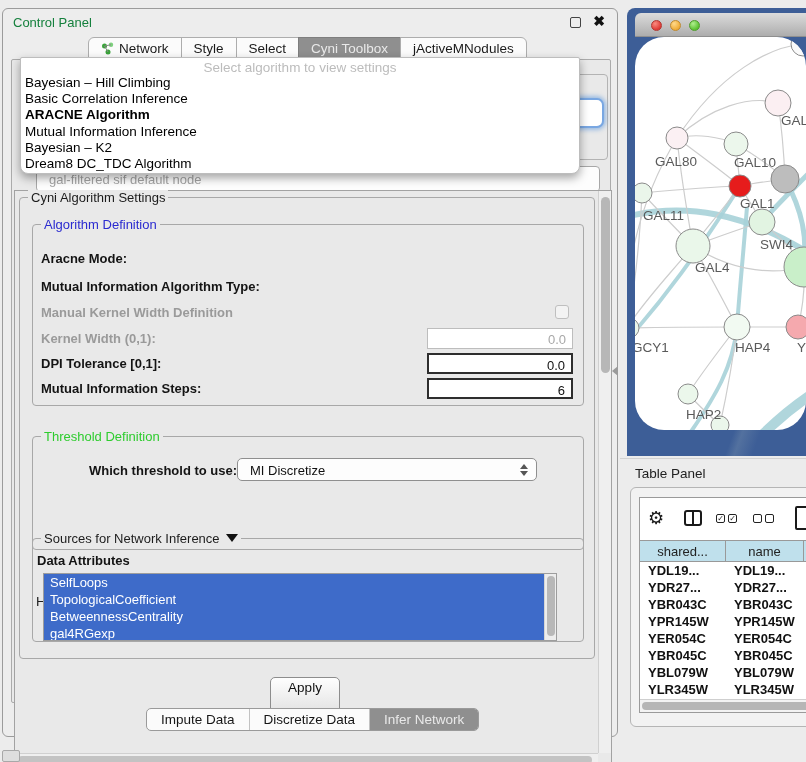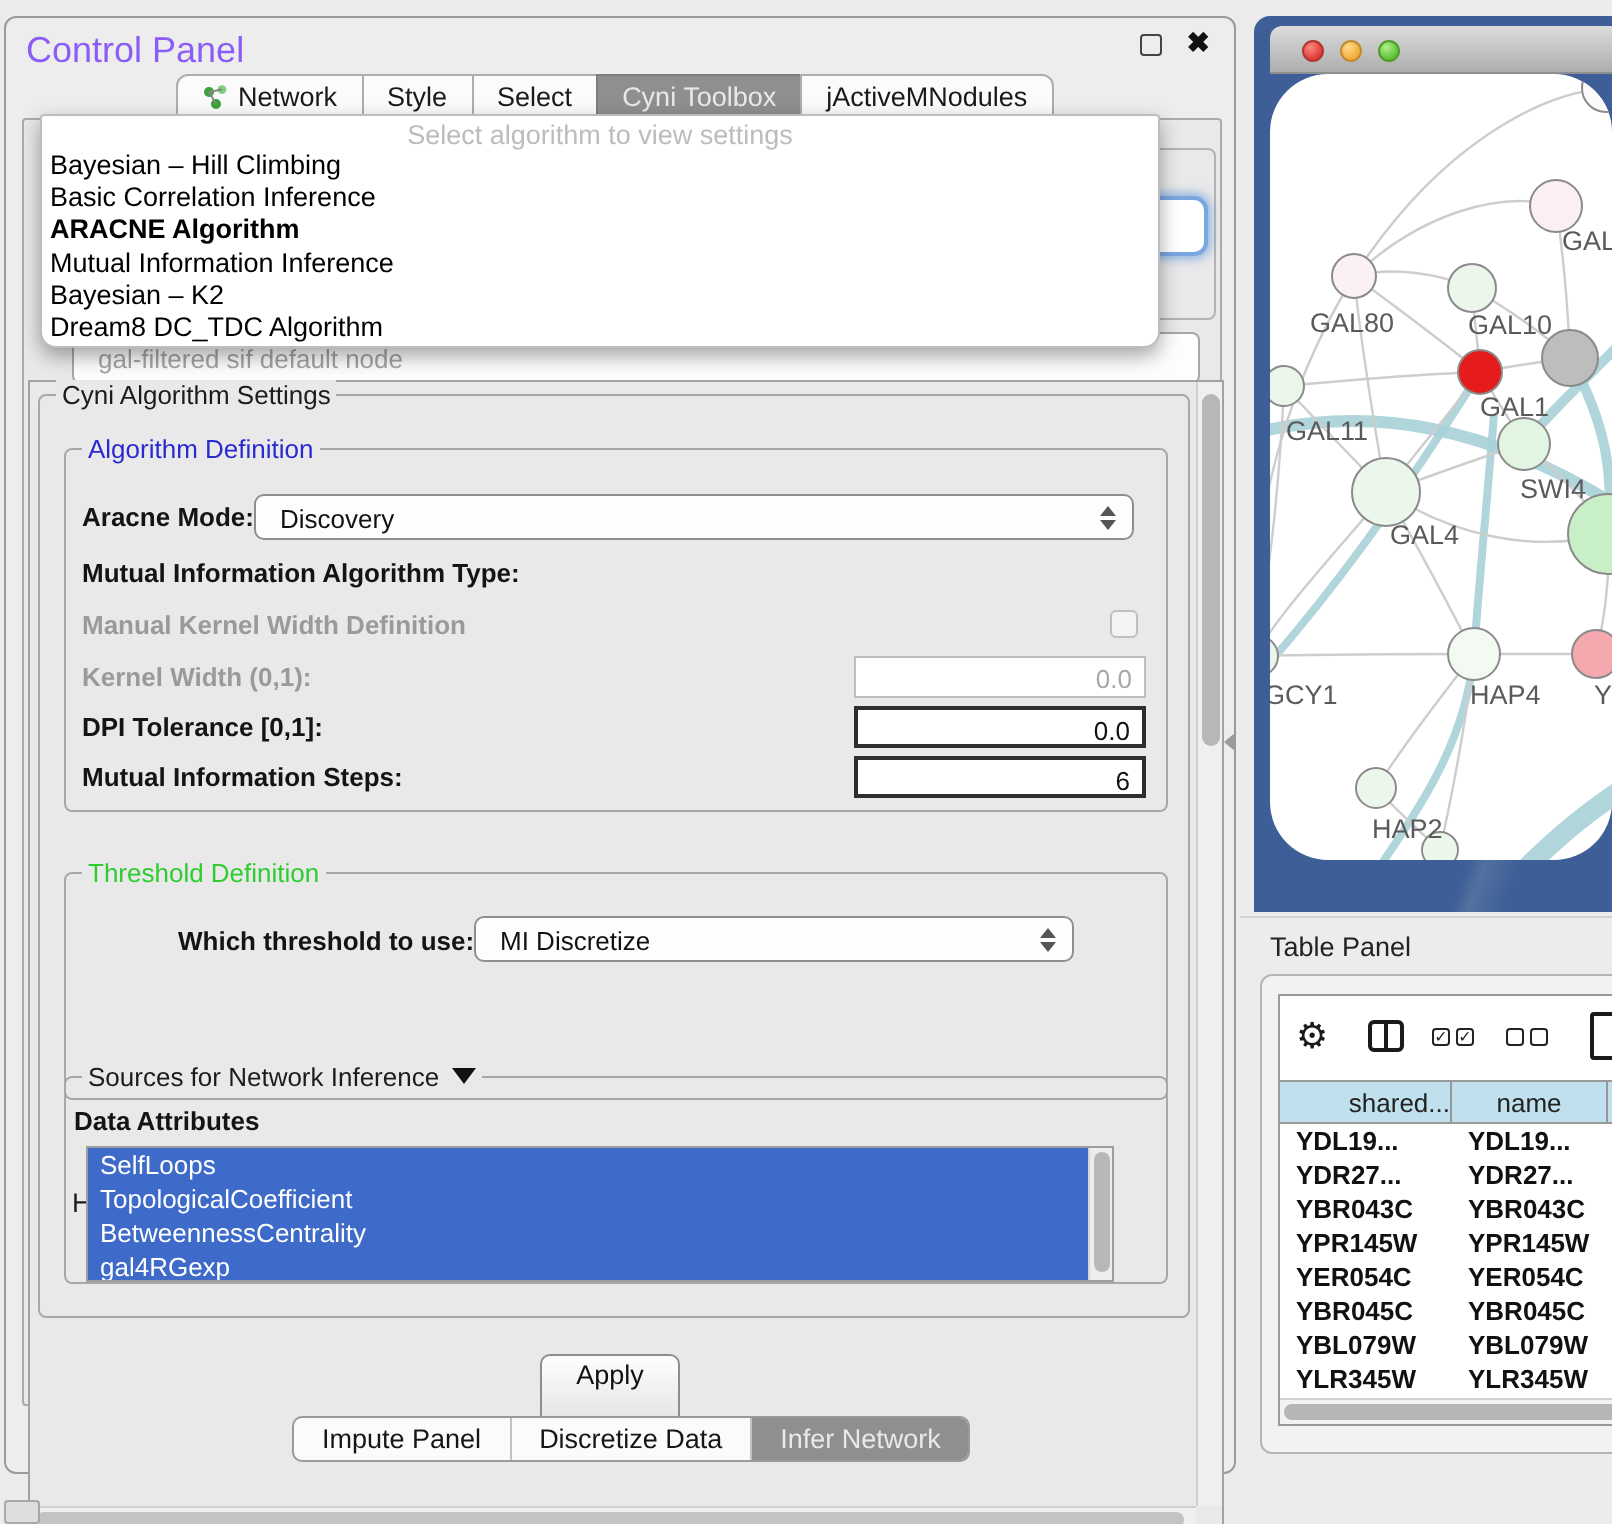--- a/index.html
+++ b/index.html
@@ -2,21 +2,21 @@
 <html><head>
 <meta charset="utf-8">
 <style>
   * { margin:0; padding:0; box-sizing:border-box; }
   html,body { width:806px; height:762px; overflow:hidden; background:#ececec;
     font-family:"Liberation Sans", sans-serif; }
 
   
   .control-panel { position:absolute; left:2px; top:8px; width:616px; height:729px;
     background:#ededed; border:1px solid #9b9b9b; border-radius:6px; }
-  .cp-title { position:absolute; left:10px; top:6px; font-size:18px; color:#8b5cf6; }
+  .cp-title { position:absolute; left:10px; top:6px; font-size:13px; color:#15803d; }
   .cp-float { position:absolute; right:36px; top:8px; width:11px; height:11px;
     border:1.5px solid #444; border-radius:2px; background:transparent; }
   .cp-close { position:absolute; right:12px; top:4px; font-size:14px; font-weight:bold; color:#111; }
 
   
   .tab-bar { position:absolute; left:86px; top:28px; height:23px; display:flex; z-index:10; }
   .tab { background:#fbfbfb; border:1px solid #adadad; margin-left:-1px; height:23px;
     padding:0 12px; font-size:13.5px; color:#1a1a1a; display:flex; align-items:center; gap:5px; }
   .tab:first-child { border-top-left-radius:6px; border-bottom-left-radius:2px; }
   .tab:last-child { border-top-right-radius:6px; }
@@ -211,24 +211,20 @@
     </div>
 
     <div class="scrollpane">
       <fieldset class="grp cyni-grp">
         <span class="grp-title t-black">Cyni Algorithm Settings</span>
 
         <fieldset class="grp algdef-grp">
           <span class="grp-title t-blue">Algorithm Definition</span>
 
           <span class="lbl" style="left:8px; top:26px;">Aracne Mode:</span>
-          <div class="combo" style="left:94px; top:22px; width:440px;">
-            <span class="val">Discovery</span>
-            <span class="stepper"></span>
-          </div>
 
           <span class="lbl" style="left:8px; top:54px;">Mutual Information Algorithm Type:</span>
 
           <span class="lbl disabled" style="left:8px; top:80px;">Manual Kernel Width Definition</span>
           <div class="chkbox" style="left:522px; top:80px;"></div>
 
           <span class="lbl disabled" style="left:8px; top:106px;">Kernel Width (0,1):</span>
           <div class="tfield lite" style="left:394px; top:103px; width:146px;">0.0</div>
 
           <span class="lbl" style="left:8px; top:131px;">DPI Tolerance [0,1]:</span>
@@ -275,21 +271,21 @@
         </div>
       <div class="hsb">
           <div class="hsb-thumb"></div>
         </div>
     </div>
 
     <div class="apply-btn">Apply</div>
   </div>
 
   <div class="bottom-tabs">
-      <div class="btab">Impute Panel</div>
+      <div class="btab">Impute Data</div>
       <div class="btab">Discretize Data</div>
       <div class="btab selected">Infer Network</div>
     </div>
 </div>
 
 <div class="collapse-handle"></div>
 <div class="mini-tab"></div>
 
 <div class="net-window">
   <div class="net-titlebar">
@@ -374,21 +370,21 @@
           <span class="bx">✓</span>
         </span>
       <span class="chkpair" style="left:113px;">
           <span class="bx"></span>
           <span class="bx"></span>
         </span>
       <span class="docicon"></span>
     </div>
     <div class="tp-table">
       <div class="tp-hrow">
-          <div class="tp-hcell" style="width: 86px; flex: 0 0 auto; text-align: right;">shared...</div>
+          <div class="tp-hcell" style="width: 86px; flex: 0 0 auto;">shared...</div>
           <div class="tp-hcell" style="width: 78px; flex: 0 0 auto;">name</div>
           <div class="tp-hcell" style="width: 60px; flex: 0 0 auto;"></div>
         </div>
       <div>
           <div class="tp-row">
             <div class="tp-cell" style="width: 86px; flex: 0 0 auto;">YDL19...</div>
             <div class="tp-cell" style="width: 78px; flex: 0 0 auto;">YDL19...</div>
             <div class="tp-cell" style="width: 60px; flex: 0 0 auto;">13</div>
           </div>
           <div class="tp-row">

